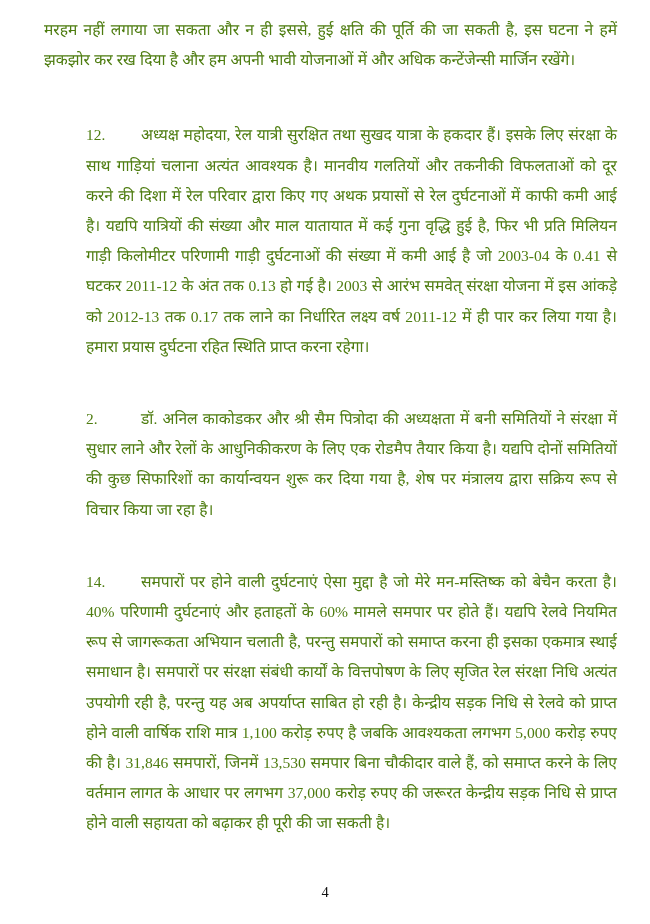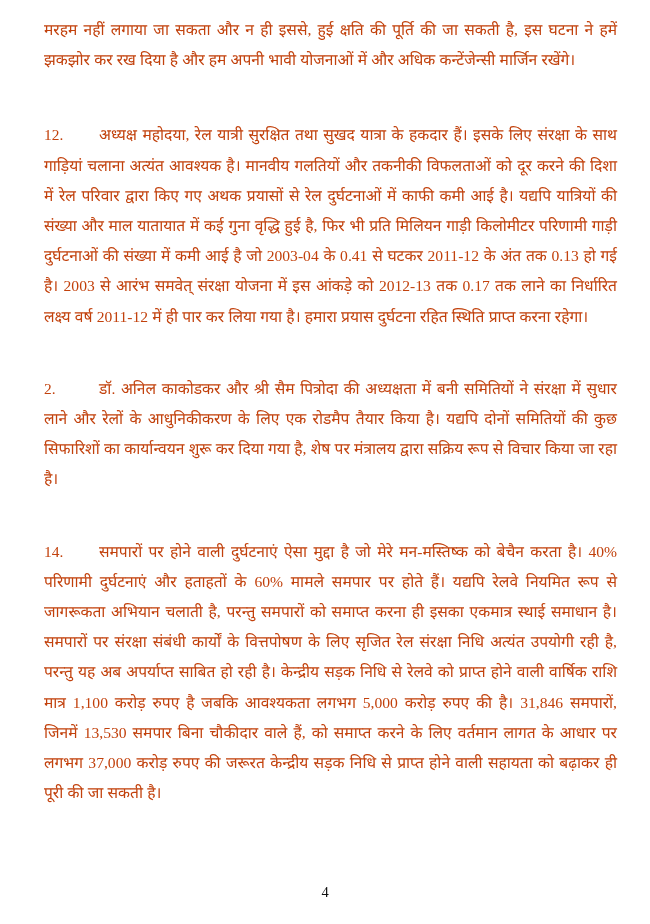--- a/index.html
+++ b/index.html
@@ -31,32 +31,33 @@
     width: 573px;
   }
 
   
   .para {
     text-align: justify;
     text-justify: inter-word;
     font-size: 15.6px;
     line-height: 30.2px;
     margin: 0;
-    color: #c2410c;
+    color: #4d7c0f;
     font-family: "Liberation Serif", "DejaVu Serif", serif;
     word-spacing: 0.02em;
     -webkit-font-smoothing: antialiased;
   }
 
   .para-continuation {
     margin-top: 1px;
   }
 
   .para-numbered {
     display: block;
+    margin-left: 42px;
   }
 
   .para-numbered .pnum {
     display: inline-block;
     min-width: 55px;
     font-family: "Liberation Serif", "DejaVu Serif", serif;
     font-size: 15.4px;
   }
   .gap-b { height: 45px; }
   .gap-c { height: 42px; }

